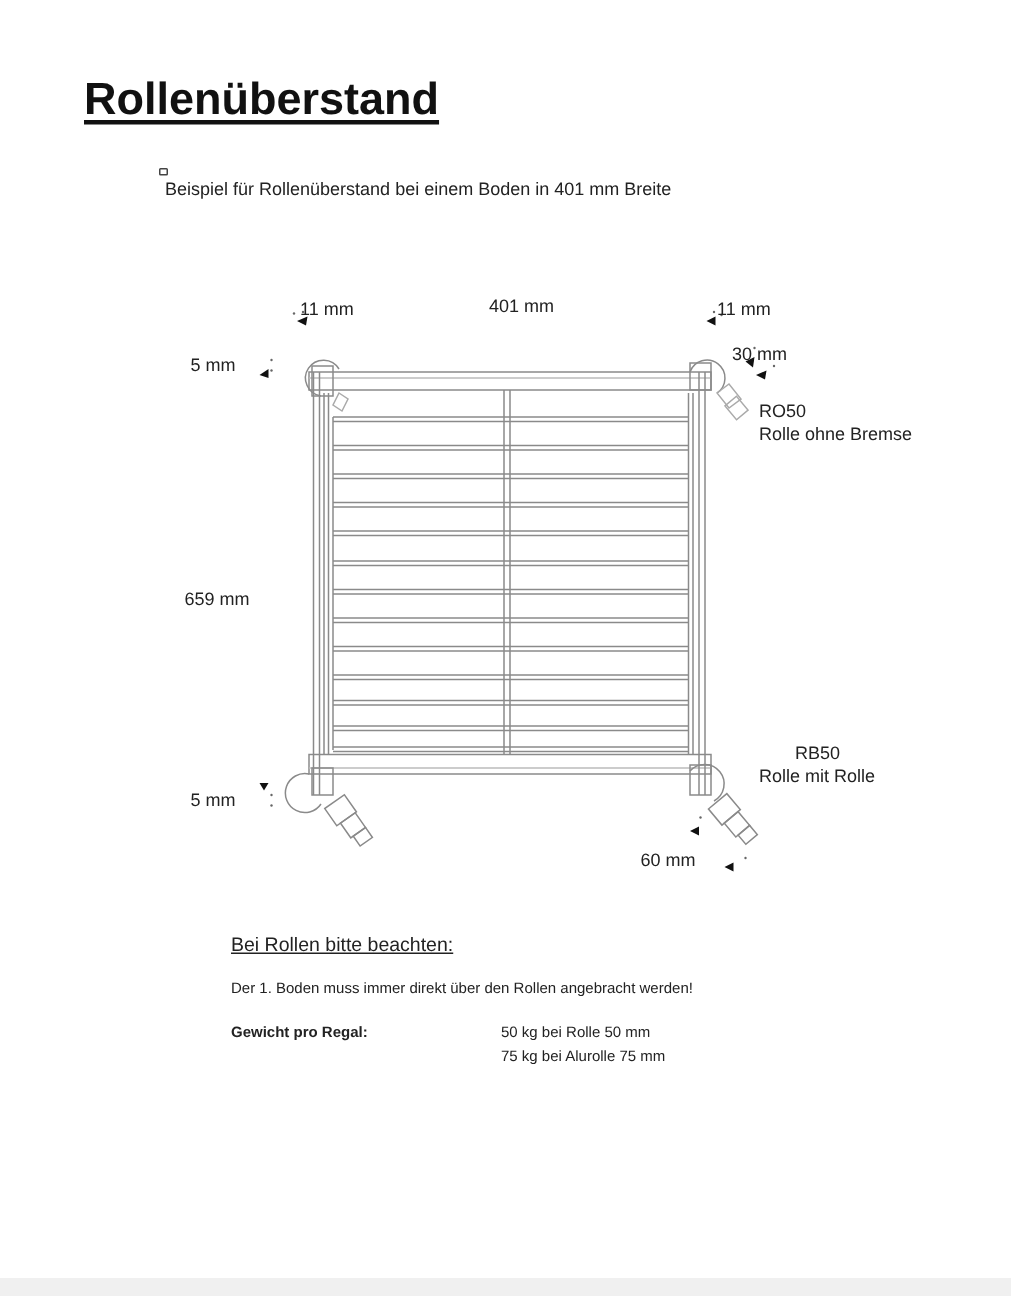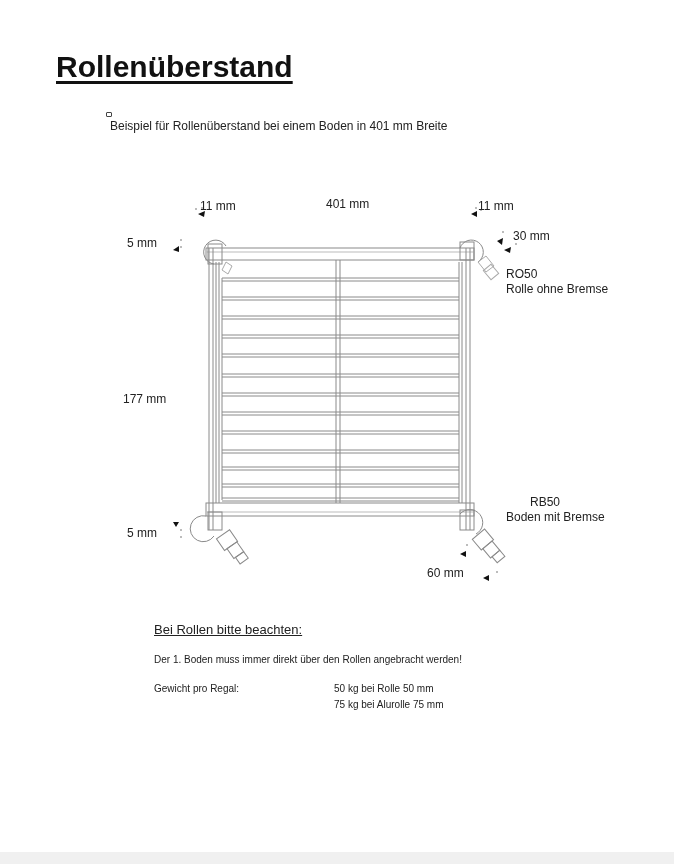--- a/index.html
+++ b/index.html
@@ -133,29 +133,29 @@
       <circle cx="516" cy="244" r="0.8"></circle>
     <circle cx="467" cy="545" r="0.8"></circle>
       <circle cx="497" cy="572" r="0.8"></circle>
   </g>
 </svg>
 
 <div class="abs lbl" style="left:200px; top:199px;">11 mm</div>
 <div class="abs lbl" style="left:326px; top:185px;margin-top:12px;">401 mm</div>
 <div class="abs lbl" style="left:478px; top:199px;">11 mm</div>
 <div class="abs lbl" style="left:127px; top:236px;">5 mm</div>
-<div class="abs lbl" style="left:513px; top:229px;text-align:right;">30 mm</div>
-<div class="abs lbl" style="left:123px; top:392px;">177 mm</div>
+<div class="abs lbl" style="left:488px; top:229px;text-align:right;">30 mm</div>
+<div class="abs lbl" style="left:123px; top:392px;">659 mm</div>
 <div class="abs lbl" style="left:127px; top:526px;">5 mm</div>
 <div class="abs lbl" style="left:427px; top:566px;">60 mm</div>
 
 <div class="abs lbl" style="left:506px; top:267px;text-align:center;">RO50</div>
 <div class="abs lbl" style="left:506px; top:282px;text-align:center;">Rolle ohne Bremse</div>
 <div class="abs lbl" style="left:530px; top:495px;">RB50</div>
-<div class="abs lbl" style="left:506px; top:510px;">Boden mit Bremse</div>
+<div class="abs lbl" style="left:506px; top:510px;">Rolle mit Rolle</div>
 
 <div class="abs note-head">Bei Rollen bitte beachten:</div>
 <div class="abs note" style="left:154px; top:654px;">Der 1. Boden muss immer direkt über den Rollen angebracht werden!</div>
-<div class="abs note" style="left:154px; top:683px;">Gewicht pro Regal:</div>
+<div class="abs note" style="left:154px; top:683px;font-weight:bold;">Gewicht pro Regal:</div>
 <div class="abs note" style="left:334px; top:683px;">50 kg bei Rolle 50 mm</div>
 <div class="abs note" style="left:334px; top:699px;">75 kg bei Alurolle 75 mm</div>
 
 <div class="footer-bar"></div>
 
 </body></html>

